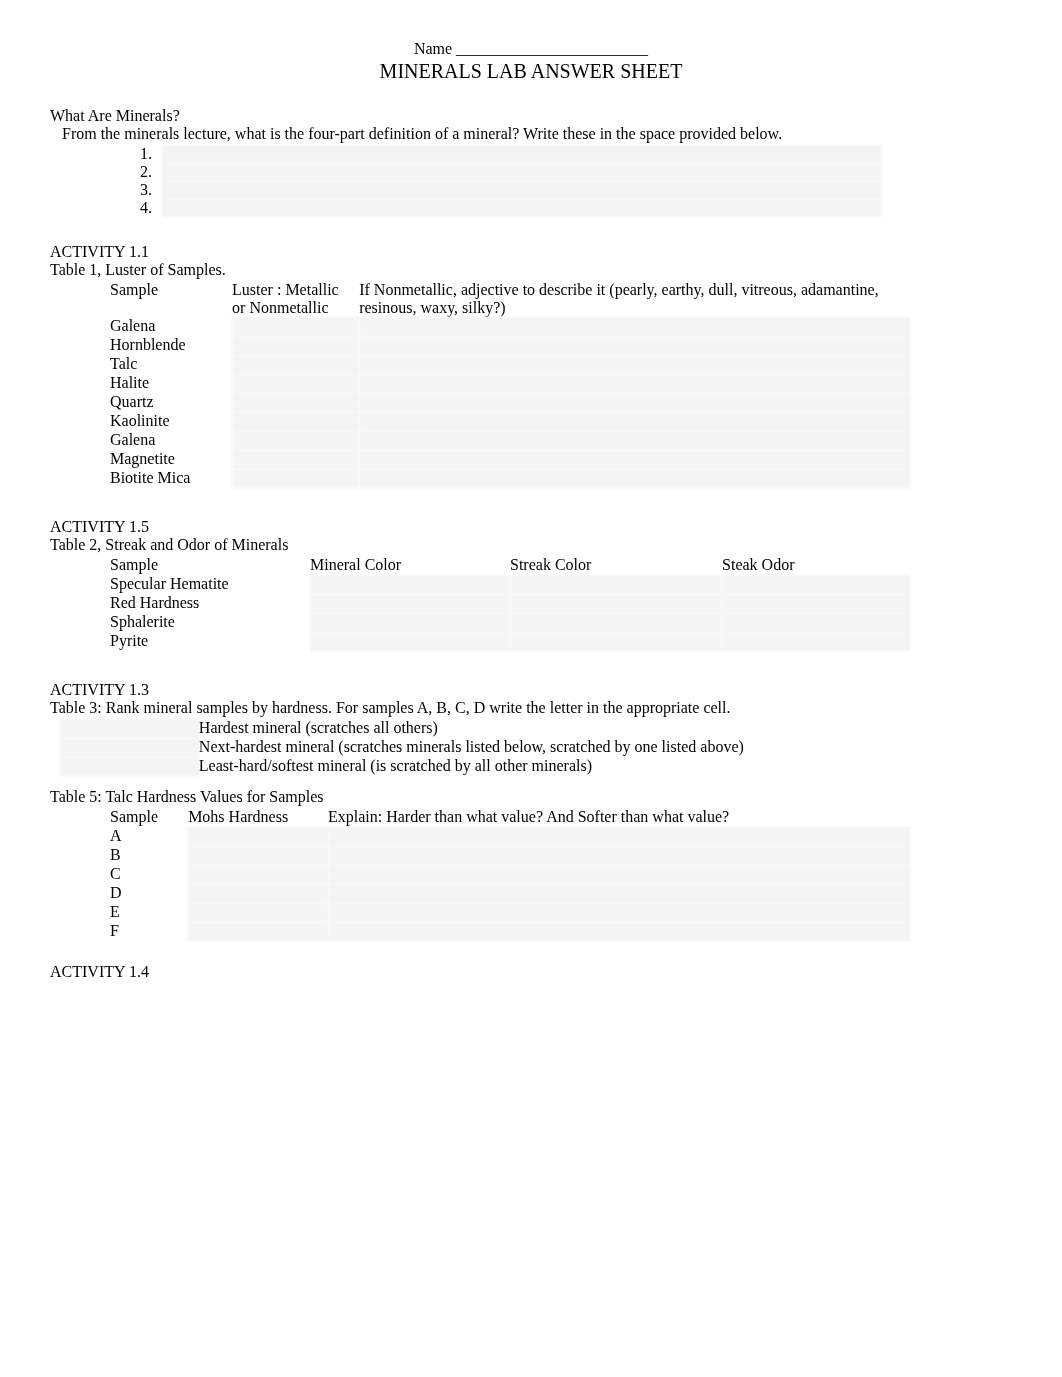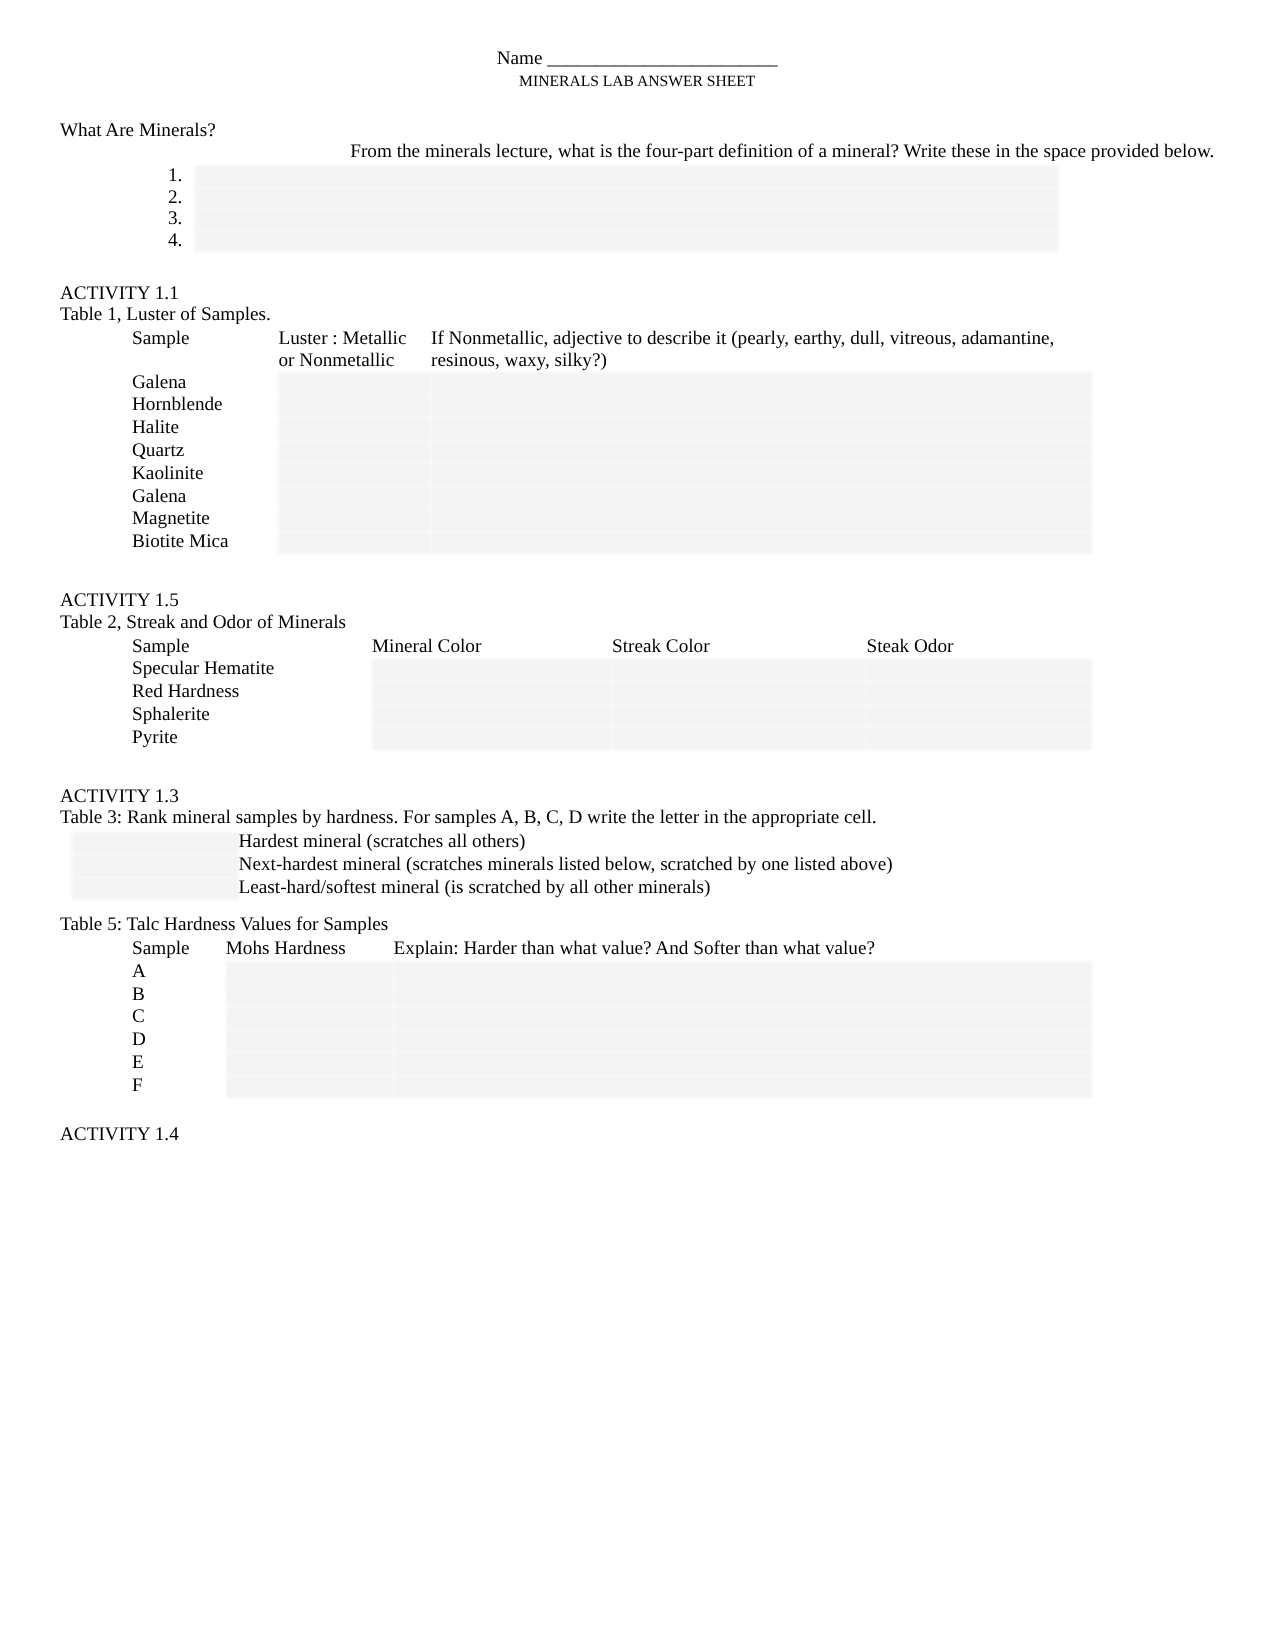--- a/index.html
+++ b/index.html
@@ -11,30 +11,29 @@
     padding: 40px 50px;
     width: 1062px;
     box-sizing: border-box;
   }
   .name-line {
     text-align: center;
     margin-bottom: 2px;
   }
   .title {
     text-align: center;
-    font-size: 13px;
+    font-size: 20px;
     margin-bottom: 24px;
   }
   .section-head {
     margin-top: 4px;
     margin-bottom: 0;
   }
   .prompt {
-    margin: 0 0 2px 0;
-    text-align: right;
+    margin: 0 0 2px 12px;
   }
   .defs {
     margin-left: 90px;
     margin-bottom: 26px;
   }
   .def-row {
     display: flex;
     align-items: flex-start;
   }
   .def-num {
@@ -127,20 +126,25 @@
         <td class="c1">Galena</td>
         <td class="c2 blur-cell"></td>
         <td class="c3 blur-cell"></td>
       </tr>
   <tr>
         <td class="c1">Hornblende</td>
         <td class="c2 blur-cell"></td>
         <td class="c3 blur-cell"></td>
       </tr>
   <tr>
+        <td class="c1">Talc</td>
+        <td class="c2 blur-cell"></td>
+        <td class="c3 blur-cell"></td>
+      </tr>
+  <tr>
         <td class="c1">Halite</td>
         <td class="c2 blur-cell"></td>
         <td class="c3 blur-cell"></td>
       </tr>
   <tr>
         <td class="c1">Quartz</td>
         <td class="c2 blur-cell"></td>
         <td class="c3 blur-cell"></td>
       </tr>
   <tr>

